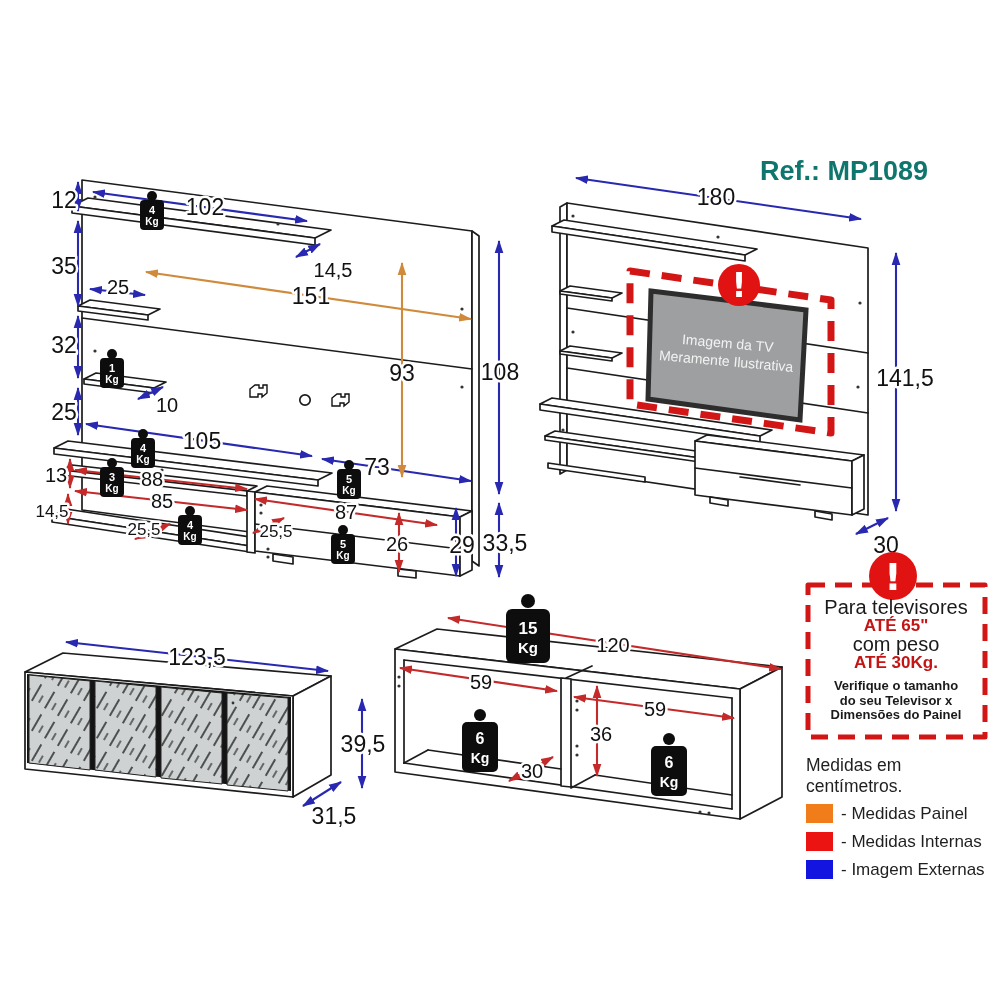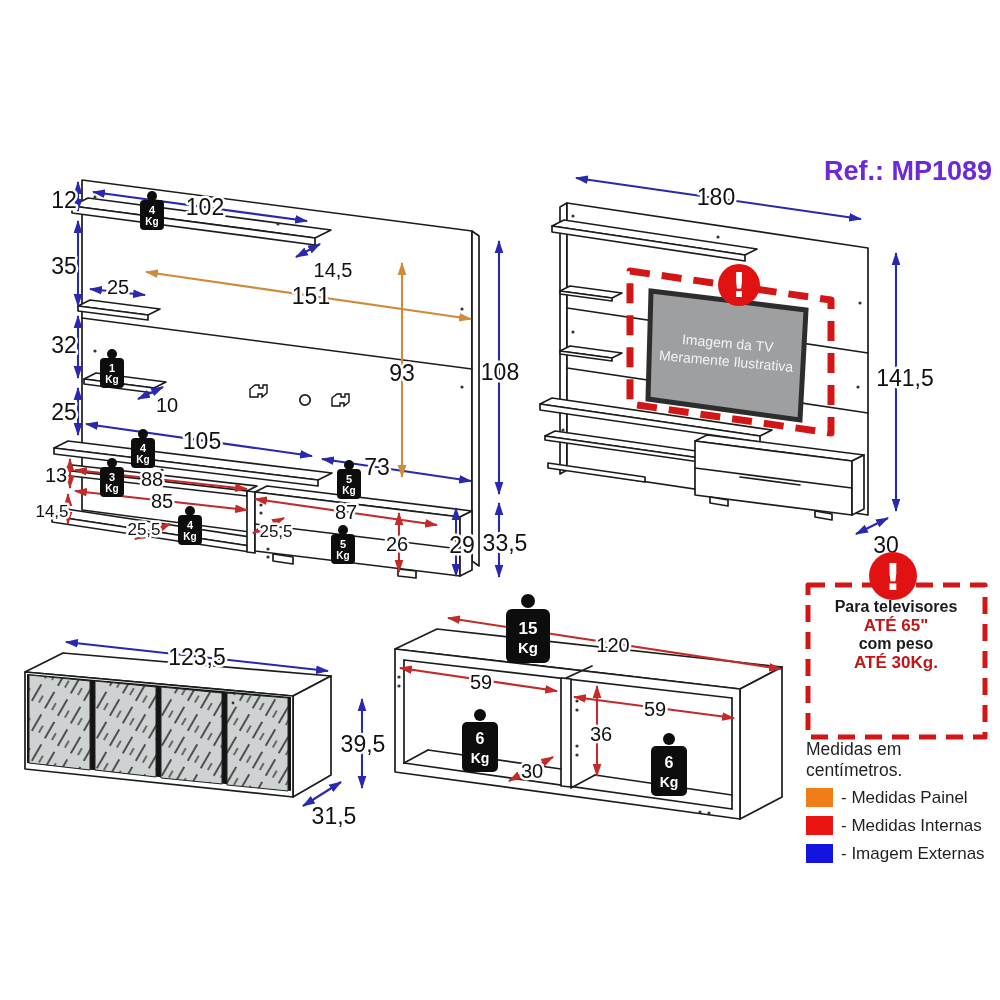--- a/index.html
+++ b/index.html
@@ -31,29 +31,29 @@
   .wbody{fill:#0d0d0d;}
   .wt{fill:#ffffff;text-anchor:middle;font-weight:bold;font-family:"Liberation Sans",sans-serif;}
   .f11{font-size:11px;} .f10{font-size:10px;}
   .f17{font-size:17px;} .f15{font-size:15px;} .f16{font-size:16px;} .f14{font-size:14px;}
 
   
   .tvtxt{fill:#f2f2f2;text-anchor:middle;font-size:14px;font-family:"Liberation Sans",sans-serif;}
   .excl{fill:#fff;text-anchor:middle;font-weight:bold;font-family:"DejaVu Sans",sans-serif;}
 
   
-  .ref{position:absolute;top:156px;left:760px;width:232px;text-align:right;
-       font-weight:bold;font-size:27px;color:#6d28d9;}
+  .ref{position:absolute;top:156px;left:760px;width:232px;text-align:left;
+       font-weight:bold;font-size:27px;color:#0f766e;}
   .wtext{position:absolute;left:812px;top:598px;width:168px;text-align:center;color:#1a1a1a;}
-  .w-black{font-weight:bold;font-size:16px;line-height:18px;}
+  .w-black{font-weight:normal;font-size:20px;line-height:18px;}
   .w-red{font-weight:bold;font-size:17px;line-height:19px;color:#C41414;}
   .w-note{font-weight:bold;font-size:13px;line-height:14.5px;}
   .w-note-wrap{margin-top:7px;}
   .legend{position:absolute;left:806px;top:739px;width:190px;color:#1f1f1f;}
-  .legend-title{font-size:17.5px;margin-bottom:7px;}
+  .legend-title{font-size:17.5px;margin-bottom:7px;margin-top:16px;}
   .legend-row{display:flex;margin-bottom:9px;height:19px;}
   .swatch{width:27px;height:19px;flex:0 0 27px;}
   .legend-label{margin-left:8px;font-size:17px;white-space:nowrap;}
 </style>
 </head>
 <body>
 
 <div class="stage">
 
 <svg width="1000" height="1000" viewBox="0 0 1000 1000">
@@ -347,20 +347,25 @@
   </g>
 </svg>
 
 <div class="ref">Ref.: MP1089</div>
 
 <div class="wtext">
   <div class="w-black">Para televisores</div>
   <div class="w-red">ATÉ 65"</div>
   <div class="w-black">com peso</div>
   <div class="w-red">ATÉ 30Kg.</div>
+  <div class="w-note-wrap">
+    <div class="w-note">Verifique o tamanho</div>
+    <div class="w-note">do seu Televisor x</div>
+    <div class="w-note">Dimensões do Painel</div>
+  </div>
 </div>
 
 <div class="legend">
   <div class="legend-title">Medidas em centímetros.</div>
   <div class="legend-row">
     <span class="swatch" style="background-color: rgb(240, 125, 26);"></span>
     <span class="legend-label">- Medidas Painel</span>
   </div>
   <div class="legend-row">
     <span class="swatch" style="background-color: rgb(236, 19, 19);"></span>

